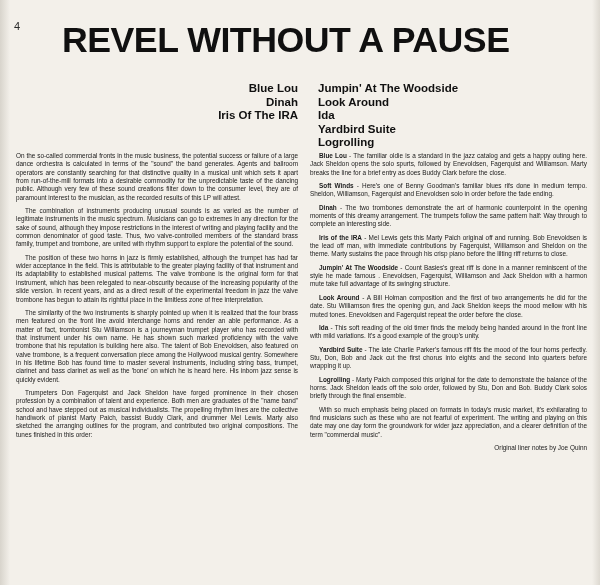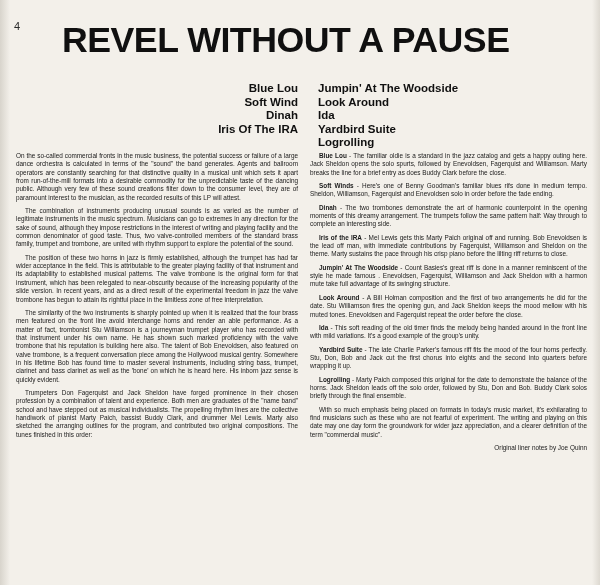--- a/index.html
+++ b/index.html
@@ -137,21 +137,20 @@
 
 <div class="page">
 
   <div class="page-number">4</div>
 
   <div class="title">REVEL WITHOUT A PAUSE</div>
 
   <div class="tracks">
     <div class="track-col left">
       <div>Blue Lou</div>
-      <div>Soft Wind</div>
       <div>Dinah</div>
       <div>Iris Of The IRA</div>
     </div>
     <div class="track-col right">
       <div>Jumpin' At The Woodside</div>
       <div>Look Around</div>
       <div>Ida</div>
       <div>Yardbird Suite</div>
       <div>Logrolling</div>
     </div>

